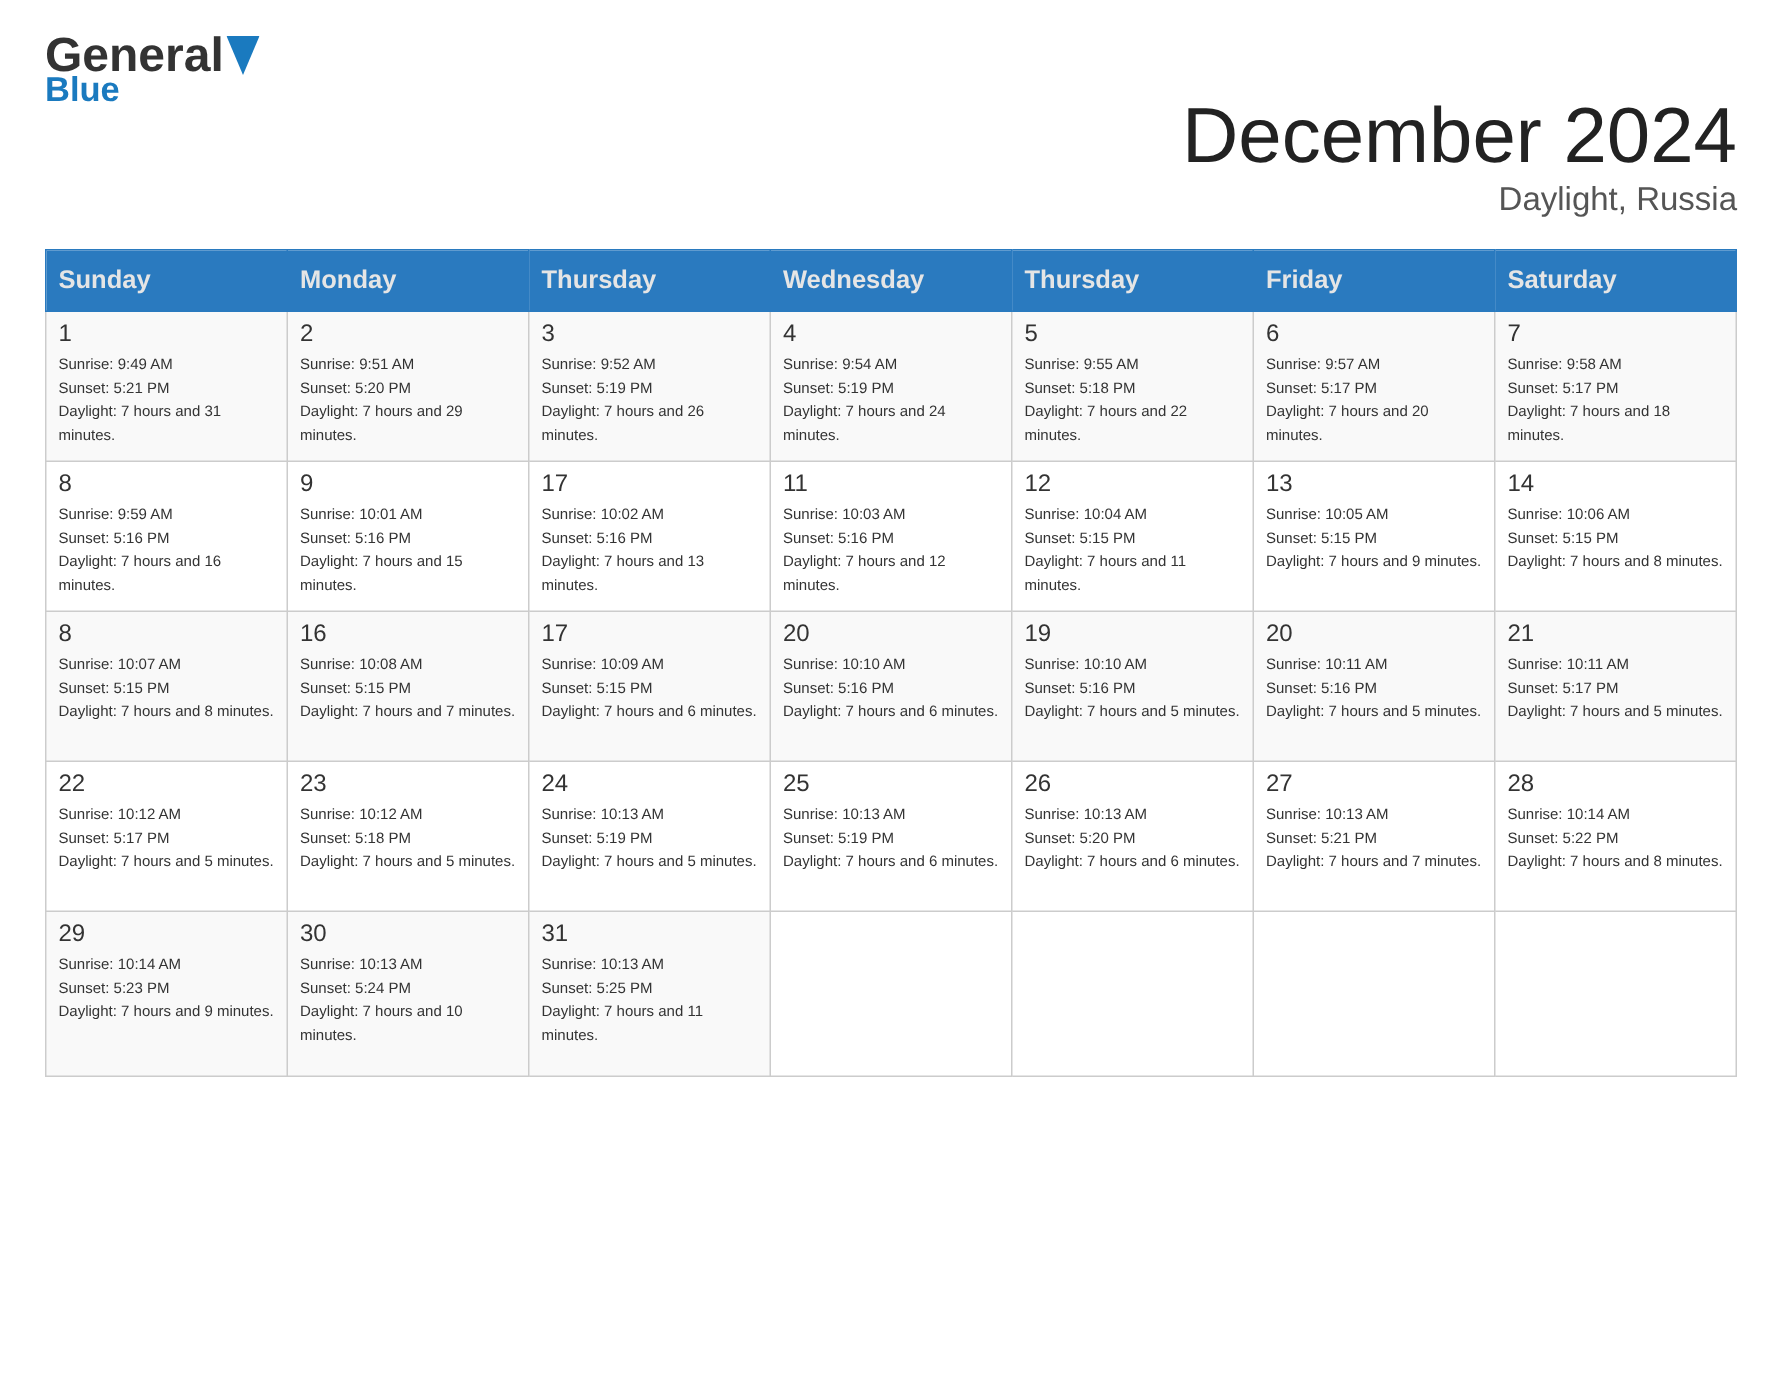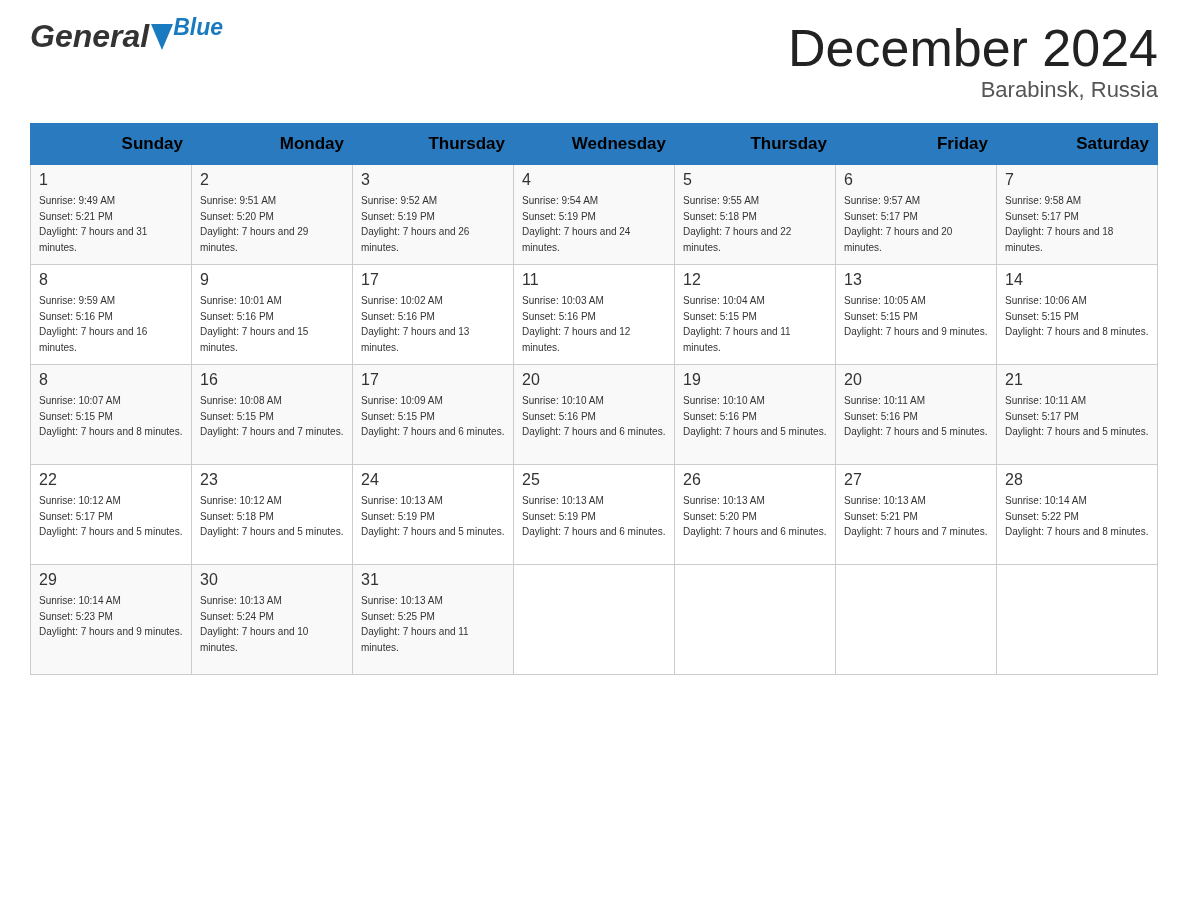--- a/index.html
+++ b/index.html
@@ -11,50 +11,50 @@
       min-height: 918px;
     }
     .header {
       display: flex;
       justify-content: space-between;
       align-items: flex-start;
       margin-bottom: 20px;
     }
     .logo {
       display: flex;
-      flex-direction: row;
+      flex-direction: column;
       align-items: flex-start;
-      font-style: italic;
     }
     .title-block {
       text-align: right;
     }
     .month-title {
       font-size: 52px;
       font-weight: 300;
       color: #222;
       line-height: 1.1;
+      margin-top: 43px;
     }
     .location {
       font-size: 22px;
       color: #555;
       font-weight: 300;
     }
     table {
       width: 100%;
       border-collapse: collapse;
       table-layout: fixed;
     }
     thead tr th {
       background-color: #2a7abf;
-      color: #000000;
+      color: #e5e5e5;
       font-size: 17px;
       font-weight: bold;
       padding: 10px 8px;
-      text-align: right;
+      text-align: left;
       border: 1px solid #2a7abf;
     }
     tbody tr td {
       vertical-align: top;
       padding: 6px 8px;
       border: 1px solid #ccc;
       font-size: 13px;
       color: #333;
       height: 100px;
       width: 14.28%;
@@ -91,21 +91,21 @@
     <div style="display:flex; align-items:center; line-height:1;">
       <span style="font-size:32px; font-weight:bold; color:#333;">General</span>
       <svg width="22" height="26" viewBox="0 0 22 26" style="margin-left:2px; margin-top:2px;">
         <polygon points="0,0 22,0 11,26" fill="#1a7abf"></polygon>
       </svg>
     </div>
     <div style="font-size:23px; font-weight:bold; color:#1a7abf; line-height:1; margin-top:-4px;">Blue</div>
   </div>
   <div class="title-block">
     <div class="month-title">December 2024</div>
-    <div class="location">Barabinsk, Russia</div>
+    <div class="location">Daylight, Russia</div>
   </div>
 </div>
 
 <table>
   <thead>
     <tr>
     <th>Sunday</th>
         <th>Monday</th>
         <th>Thursday</th>
         <th>Wednesday</th>

